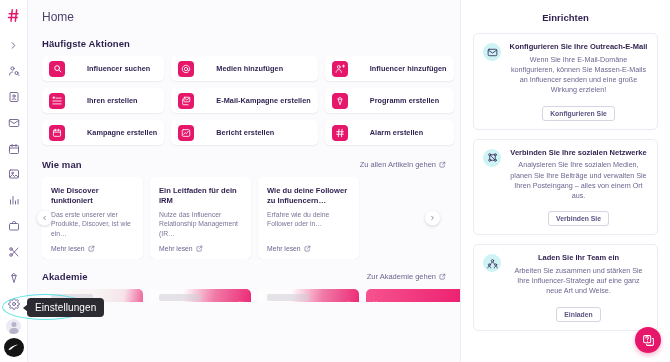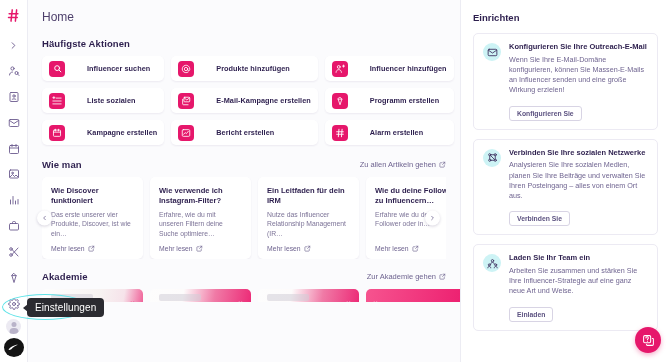--- a/index.html
+++ b/index.html
@@ -139,21 +139,21 @@
     position: absolute; left: 9px; top: 5px; width: 42px; height: 7px;
     border-radius: 2px; background: rgba(210,205,215,.55);
   }
   .vid-logo { position: absolute; right: 7px; top: 6px; width: 8px; height: 8px; color: #ffffff; }
   .vid-card.v1 .vid-logo { color: #ec2473; }
 
   
   .rightpanel {
     flex: 0 0 210px; width: 210px; height: 362px;
     background: #ffffff; border-left: 1px solid #ececf3;
-    padding: 12px 12px 8px 12px; overflow: hidden;
+    padding: 12px 12px 8px 12px; overflow: hidden; text-align: center;
   }
   .rp-title { font-size: 9.5px; font-weight: bold; color: #2d1f4e; margin-bottom: 10px; }
   .setup-card {
     border: 1px solid #eceaf3; border-radius: 5px;
     padding: 8px 9px 8px 9px; margin-bottom: 9px;
     display: flex; gap: 8px; background: #fff;
   }
   .sc-ico {
     flex: 0 0 18px; width: 18px; height: 18px; border-radius: 50%;
     background: #cdf3f5; display:flex; align-items:center; justify-content:center;
@@ -289,41 +289,41 @@
         <span class="act-label">Influencer suchen</span>
       </div>
 
       <div class="action-card">
         <span class="act-ico">
           <svg width="10" height="10" viewBox="0 0 24 24" fill="none" stroke="#fff" stroke-width="2" stroke-linecap="round">
               <circle cx="12" cy="12" r="4"></circle>
               <path d="M16 12v1.5a2.5 2.5 0 005 0V12a9 9 0 10-3.6 7.2"></path>
             </svg>
         </span>
-        <span class="act-label">Produkte hinzufügen</span>
+        <span class="act-label">Medien hinzufügen</span>
       </div>
 
       <div class="action-card">
         <span class="act-ico">
           <svg width="10" height="10" viewBox="0 0 24 24" fill="none" stroke="#fff" stroke-width="2" stroke-linecap="round" stroke-linejoin="round">
               <circle cx="9" cy="7" r="3.4"></circle>
               <path d="M2.5 20c0-3.6 2.9-6.5 6.5-6.5s6.5 2.9 6.5 6.5"></path>
               <path d="M18 5h5M20.5 2.5v5"></path>
             </svg>
         </span>
         <span class="act-label">Influencer hinzufügen</span>
       </div>
 
       <div class="action-card">
         <span class="act-ico">
           <svg width="10" height="10" viewBox="0 0 24 24" fill="none" stroke="#fff" stroke-width="2" stroke-linecap="round">
               <path d="M2 4h5M4.5 1.5v5M10 5h12M2 12h20M2 19h20"></path>
             </svg>
         </span>
-        <span class="act-label">Liste sozialen</span>
+        <span class="act-label">Ihren erstellen</span>
       </div>
 
       <div class="action-card">
         <span class="act-ico">
           <svg width="10" height="10" viewBox="0 0 24 24" fill="none" stroke="#fff" stroke-width="2" stroke-linecap="round" stroke-linejoin="round">
               <rect x="7" y="3" width="14" height="11" rx="2"></rect>
               <path d="M7.5 4.5l6.5 5 6.5-5"></path>
               <path d="M4 8v11a2 2 0 002 2h11"></path>
             </svg>
         </span>
@@ -404,33 +404,20 @@
             <span>Mehr lesen</span>
             <span class="ext-ico">
               <svg width="7" height="7" viewBox="0 0 24 24" fill="none" stroke="currentColor" stroke-width="2.2" stroke-linecap="round" stroke-linejoin="round">
                   <path d="M14 4h6v6M20 4l-8 8"></path>
                   <path d="M18 14v5a2 2 0 01-2 2H5a2 2 0 01-2-2V8a2 2 0 012-2h5"></path>
                 </svg>
             </span>
           </div>
         </div>
 
-        <div class="howto-card">
-          <div class="ht-title">Wie verwende ich Instagram-Filter?</div>
-          <div class="ht-desc">Erfahre, wie du mit unseren Filtern deine Suche optimiere…</div>
-          <div class="ht-more">
-            <span>Mehr lesen</span>
-            <span class="ext-ico">
-              <svg width="7" height="7" viewBox="0 0 24 24" fill="none" stroke="currentColor" stroke-width="2.2" stroke-linecap="round" stroke-linejoin="round">
-                  <path d="M14 4h6v6M20 4l-8 8"></path>
-                  <path d="M18 14v5a2 2 0 01-2 2H5a2 2 0 01-2-2V8a2 2 0 012-2h5"></path>
-                </svg>
-            </span>
-          </div>
-        </div>
 
         <div class="howto-card">
           <div class="ht-title">Ein Leitfaden für dein IRM</div>
           <div class="ht-desc">Nutze das Influencer Relationship Management (IR…</div>
           <div class="ht-more">
             <span>Mehr lesen</span>
             <span class="ext-ico">
               <svg width="7" height="7" viewBox="0 0 24 24" fill="none" stroke="currentColor" stroke-width="2.2" stroke-linecap="round" stroke-linejoin="round">
                   <path d="M14 4h6v6M20 4l-8 8"></path>
                   <path d="M18 14v5a2 2 0 01-2 2H5a2 2 0 01-2-2V8a2 2 0 012-2h5"></path>

